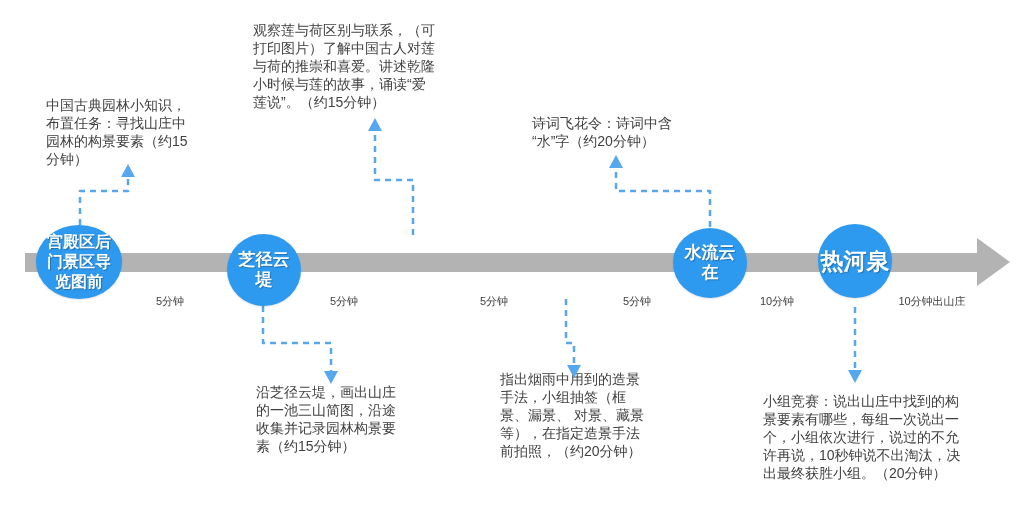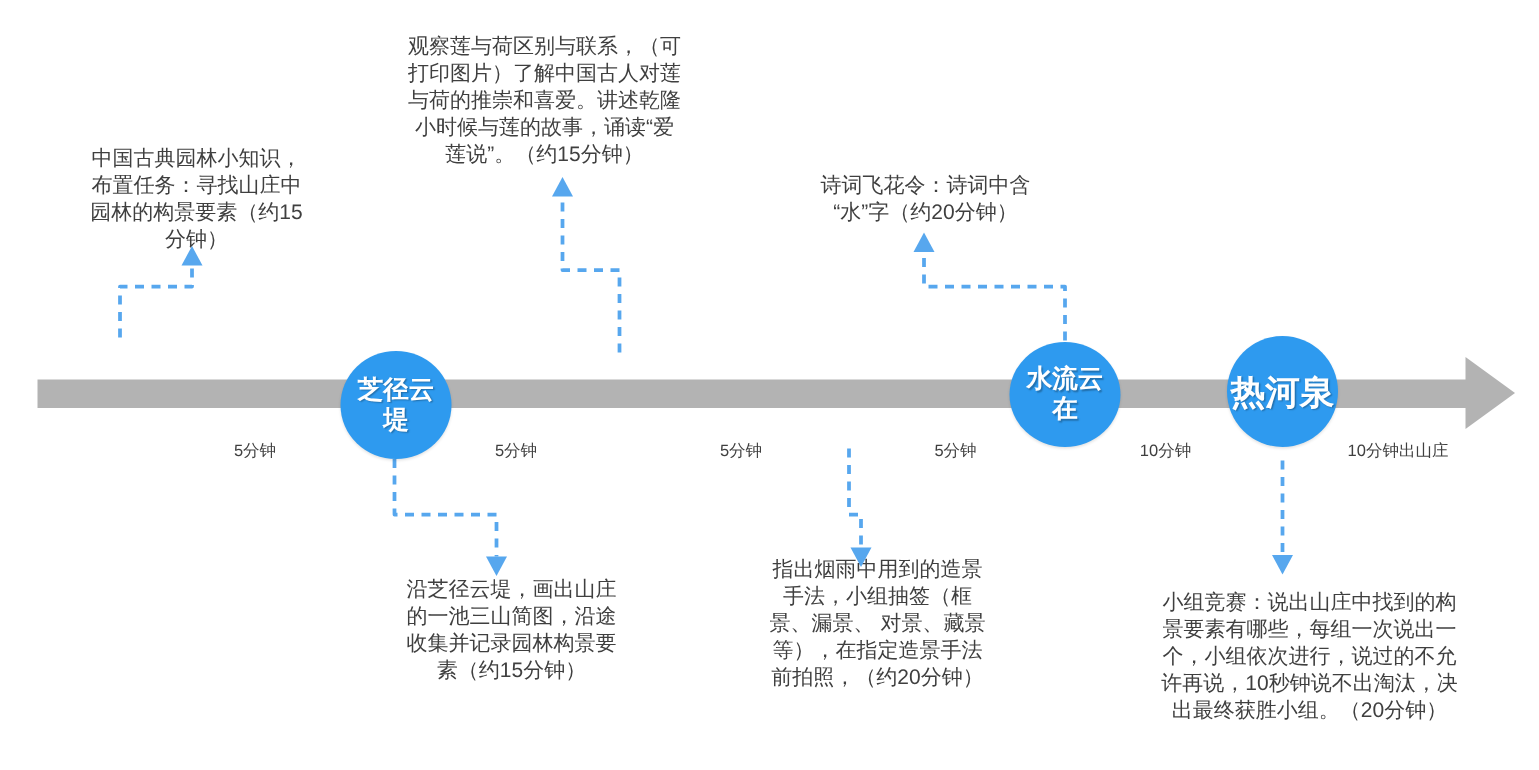--- a/index.html
+++ b/index.html
@@ -30,21 +30,21 @@
     color:var(--node-text);font-weight:bold;line-height:20px;
     white-space:pre-line;text-shadow:1px 1px 1px rgba(0,0,0,0.28);
     box-shadow:0 1px 2px rgba(0,0,0,0.12);
   }
   .duration{
     position:absolute;top:253px;height:37px;line-height:19px;z-index:2;
     transform:translateX(-50%);font-size:11px;color:var(--text);white-space:nowrap;margin-top:39px;
   }
   .annotation{
     position:absolute;z-index:1;font-size:14px;line-height:18px;color:var(--text);
-    text-align:center;white-space:pre-line;
+    text-align:left;white-space:pre-line;
   }
 </style>
 </head>
 <body>
 
 <div class="canvas">
 
   <svg class="connector-layer" viewBox="0 0 1026 513">
     <polyline class="connector" points="80,225 80,191 128,191 128,177"></polyline>
     <path class="arrowhead" d="M128 164 L121 177 L135 177 Z"></path>
@@ -61,20 +61,23 @@
     <polyline class="connector" points="566,299 566,343 574,343 574,365"></polyline>
     <path class="arrowhead" d="M574 378 L567 365 L581 365 Z"></path>
 
     <polyline class="connector" points="855,307 855,370"></polyline>
     <path class="arrowhead" d="M855 383 L848 370 L862 370 Z"></path>
   </svg>
 
   <div class="bar"></div>
   <div class="bar-arrow"></div>
 
+  <div class="node" style="left:36px;top:225px;width:86px;height:74px;font-size:16px;">宫殿区后
+门景区导
+览图前</div>
   <div class="node" style="left:227px;top:234px;width:74px;height:72px;font-size:17px;">芝径云
 堤</div>
   <div class="node" style="left:673px;top:228px;width:74px;height:70px;font-size:17px;text-align:center;">水流云
 在</div>
   <div class="node" style="left:818px;top:224px;width:74px;height:74px;font-size:23px;">热河泉</div>
 
   <span class="duration" style="left:170px;">5分钟</span>
   <span class="duration" style="left:344px;">5分钟</span>
   <span class="duration" style="left:494px;">5分钟</span>
   <span class="duration" style="left:637px;">5分钟</span>

